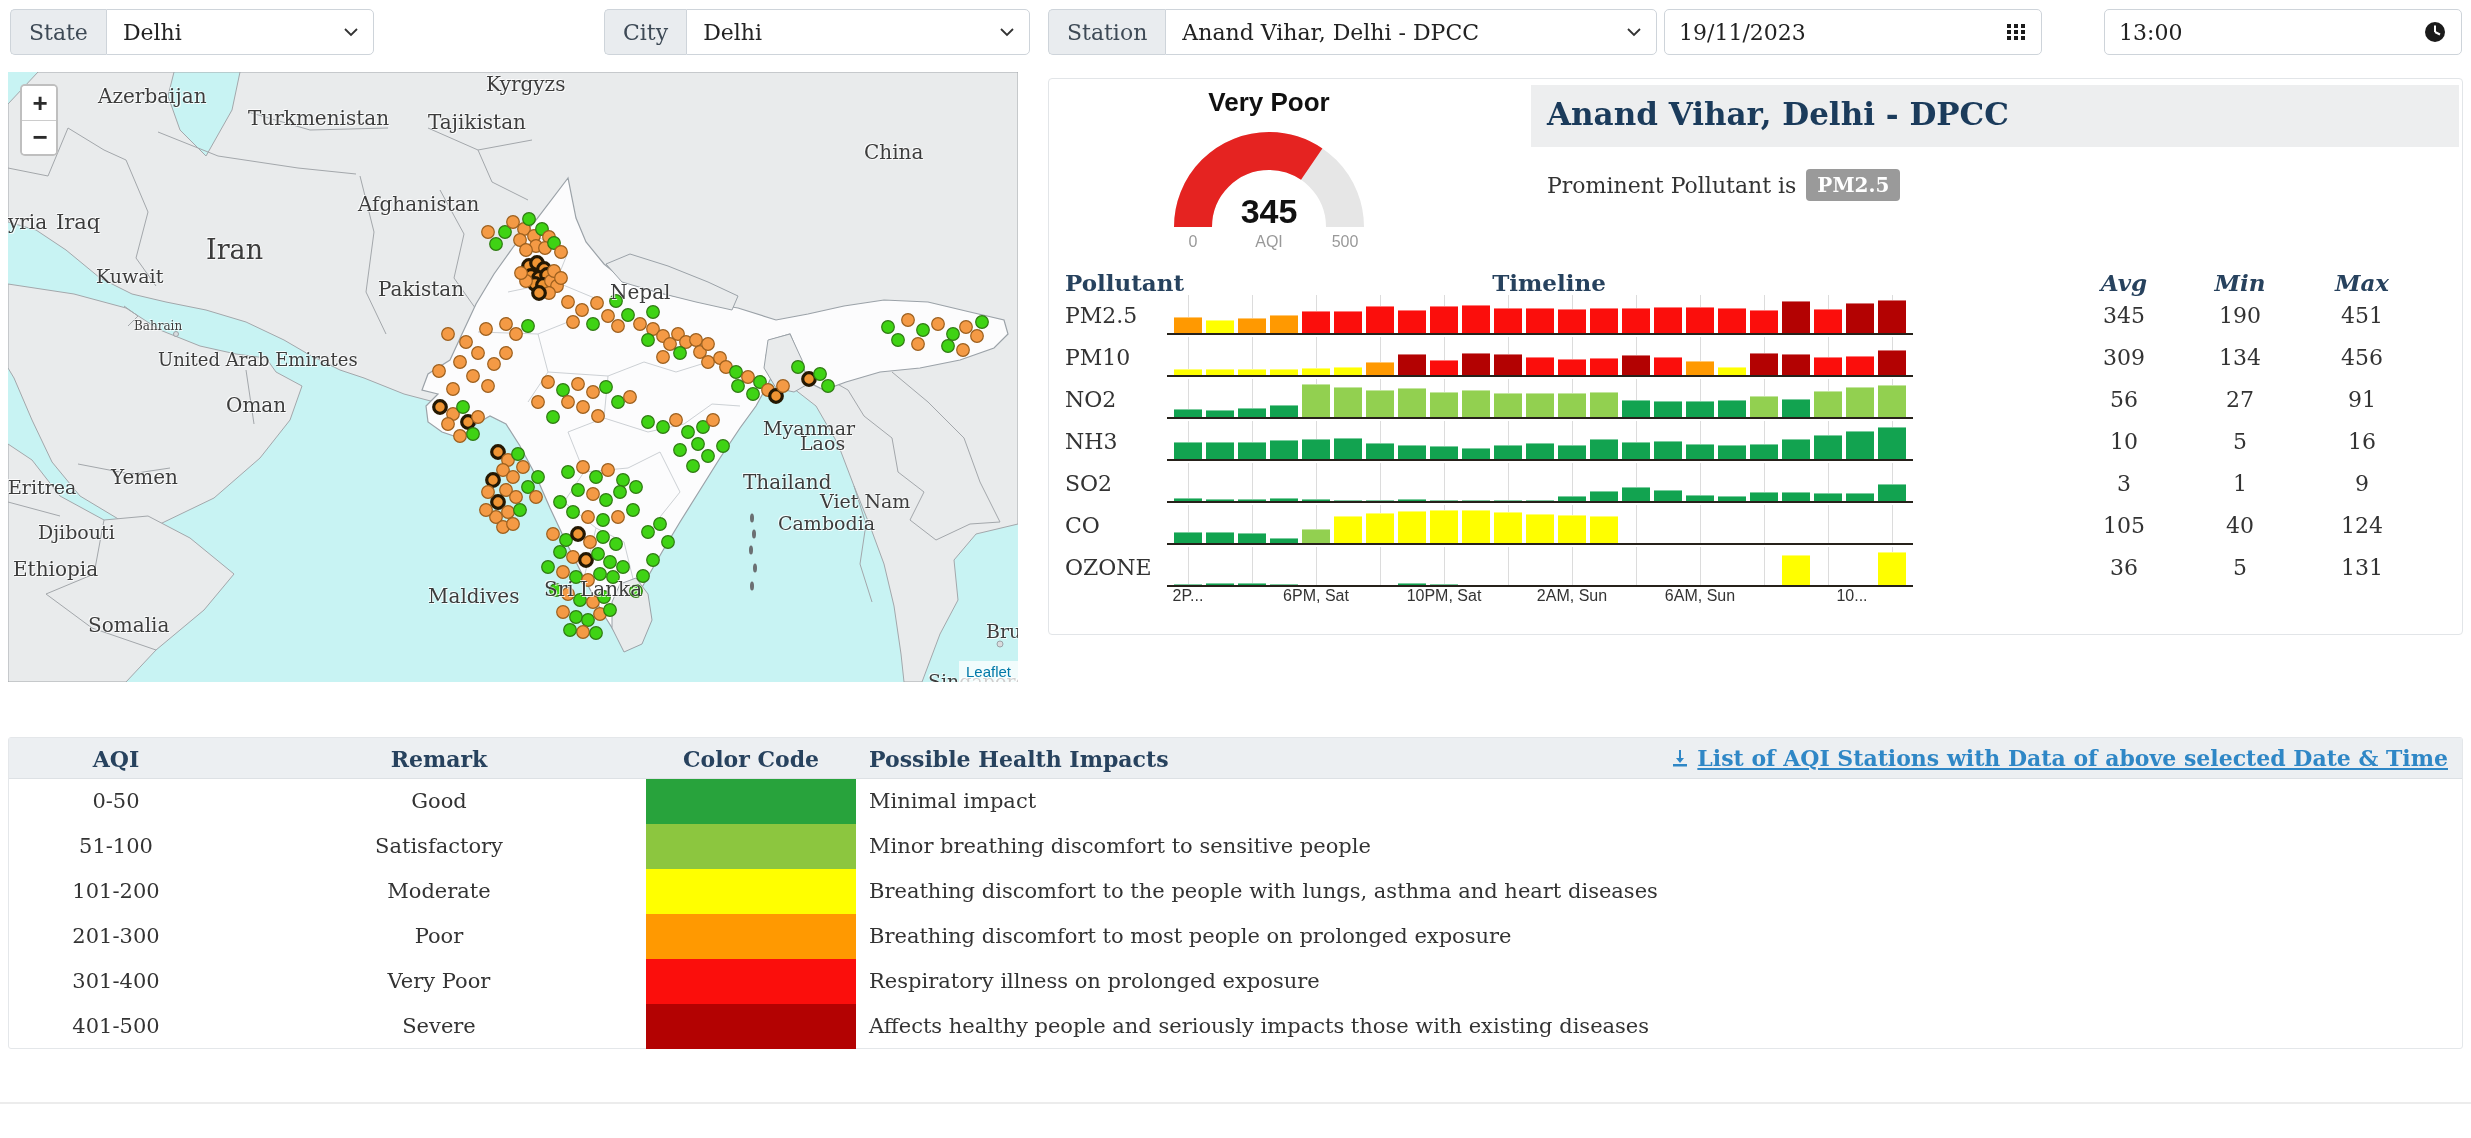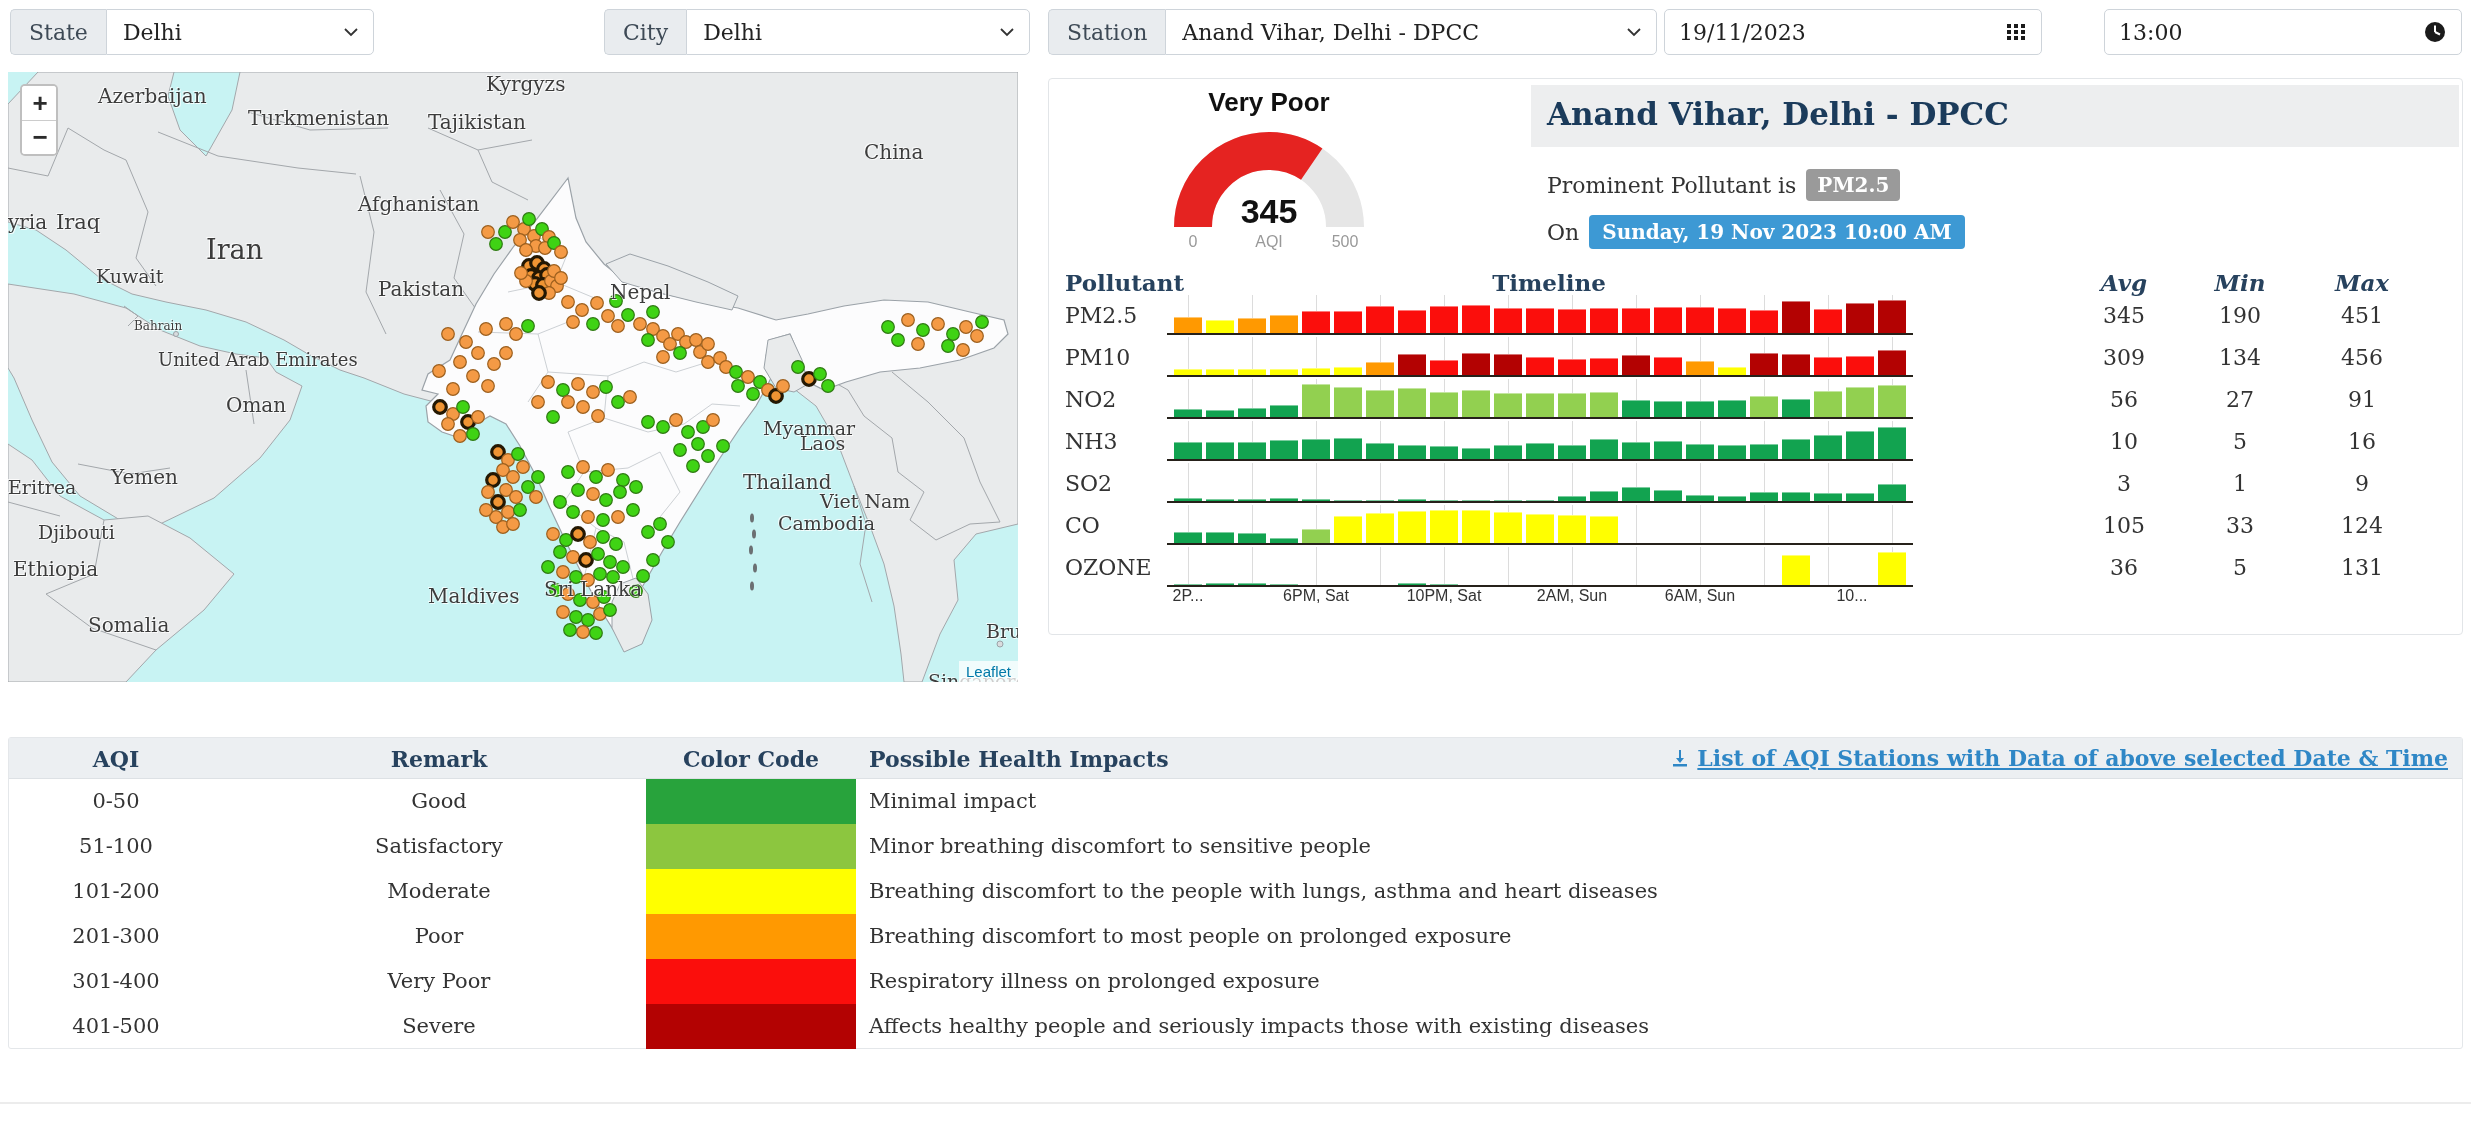--- a/index.html
+++ b/index.html
@@ -452,24 +452,20 @@
         <text x="226" y="128" text-anchor="middle" font-family="Liberation Sans, sans-serif" font-size="16" fill="#999">500</text>
       </svg>
     </div>
 
     <div class="sta-band"></div>
     <div class="sta-title">Anand Vihar, Delhi - DPCC</div>
     <div class="pline" style="top:90px">
       <span>Prominent Pollutant is</span>
       <span class="badge-gray">PM2.5</span>
     </div>
-    <div class="pline" style="top:136px">
-      <span>On</span>
-      <span class="badge-blue">Sunday, 19 Nov 2023 10:00 AM</span>
-    </div>
 
     <span class="phead" style="left:16px">Pollutant</span>
     <span class="phead" style="left:400px; width:200px; text-align:center">Timeline</span>
     <span class="phead pvalh" style="left:1025px">Avg</span>
     <span class="phead pvalh" style="left:1141px">Min</span>
     <span class="phead pvalh" style="left:1263px">Max</span>
 
     <div id="poll-rows">
         <div class="prow" style="top: 0px;">
           <span class="plabel">PM2.5</span>
@@ -716,21 +712,21 @@
             <div class="bar" style="left: 226px; width: 28px; height: 32px; background: rgb(255, 255, 0);"></div>
             <div class="bar" style="left: 258px; width: 28px; height: 33px; background: rgb(255, 255, 0);"></div>
             <div class="bar" style="left: 290px; width: 28px; height: 33px; background: rgb(255, 255, 0);"></div>
             <div class="bar" style="left: 322px; width: 28px; height: 31px; background: rgb(255, 255, 0);"></div>
             <div class="bar" style="left: 354px; width: 28px; height: 29px; background: rgb(255, 255, 0);"></div>
             <div class="bar" style="left: 386px; width: 28px; height: 28px; background: rgb(255, 255, 0);"></div>
             <div class="bar" style="left: 418px; width: 28px; height: 27px; background: rgb(255, 255, 0);"></div>
           </div>
           <div class="baseline"></div>
           <span class="pval" style="left: 1025px;">105</span>
-          <span class="pval" style="left: 1141px;">33</span>
+          <span class="pval" style="left: 1141px;">40</span>
           <span class="pval" style="left: 1263px;">124</span>
         </div>
         <div class="prow" style="top: 252px;">
           <span class="plabel">OZONE</span>
           <div class="chart">
             <div class="gline" style="left: 16px;"></div>
             <div class="gline" style="left: 80px;"></div>
             <div class="gline" style="left: 144px;"></div>
             <div class="gline" style="left: 208px;"></div>
             <div class="gline" style="left: 272px;"></div>

